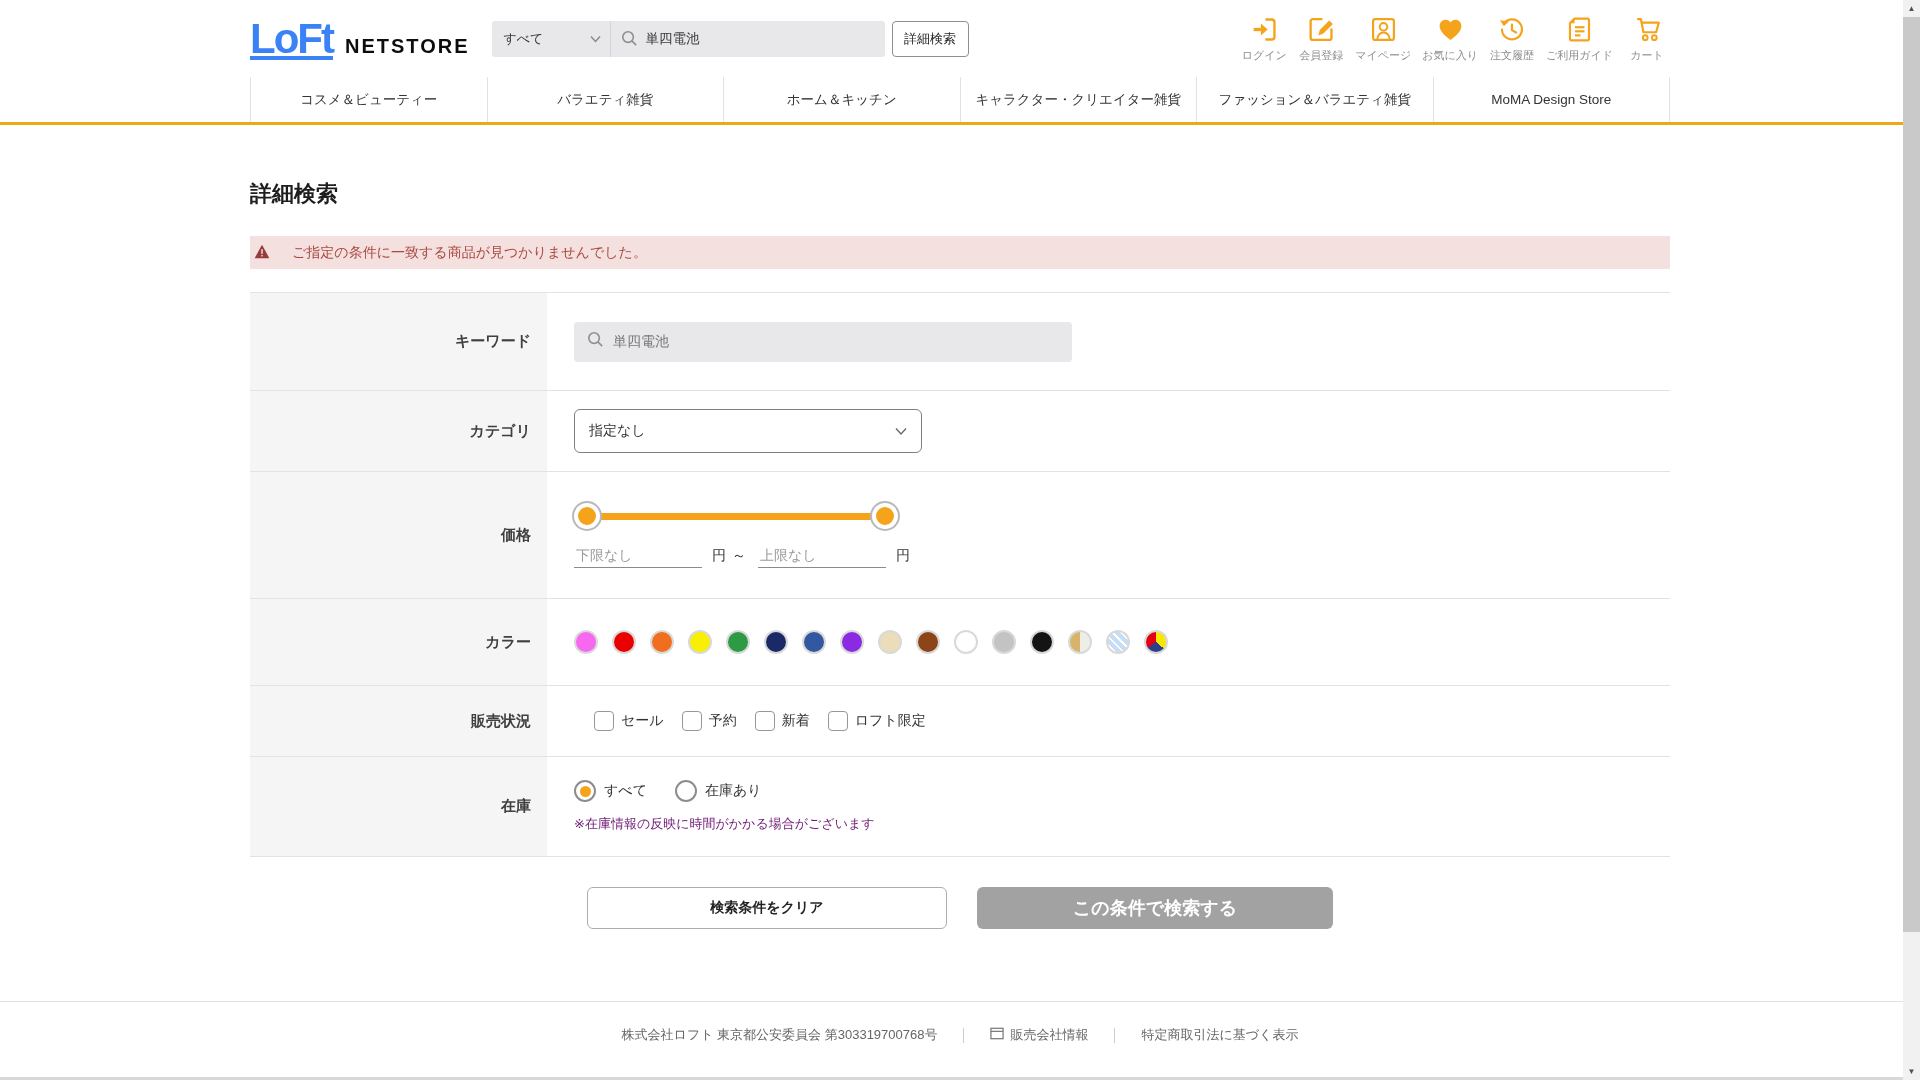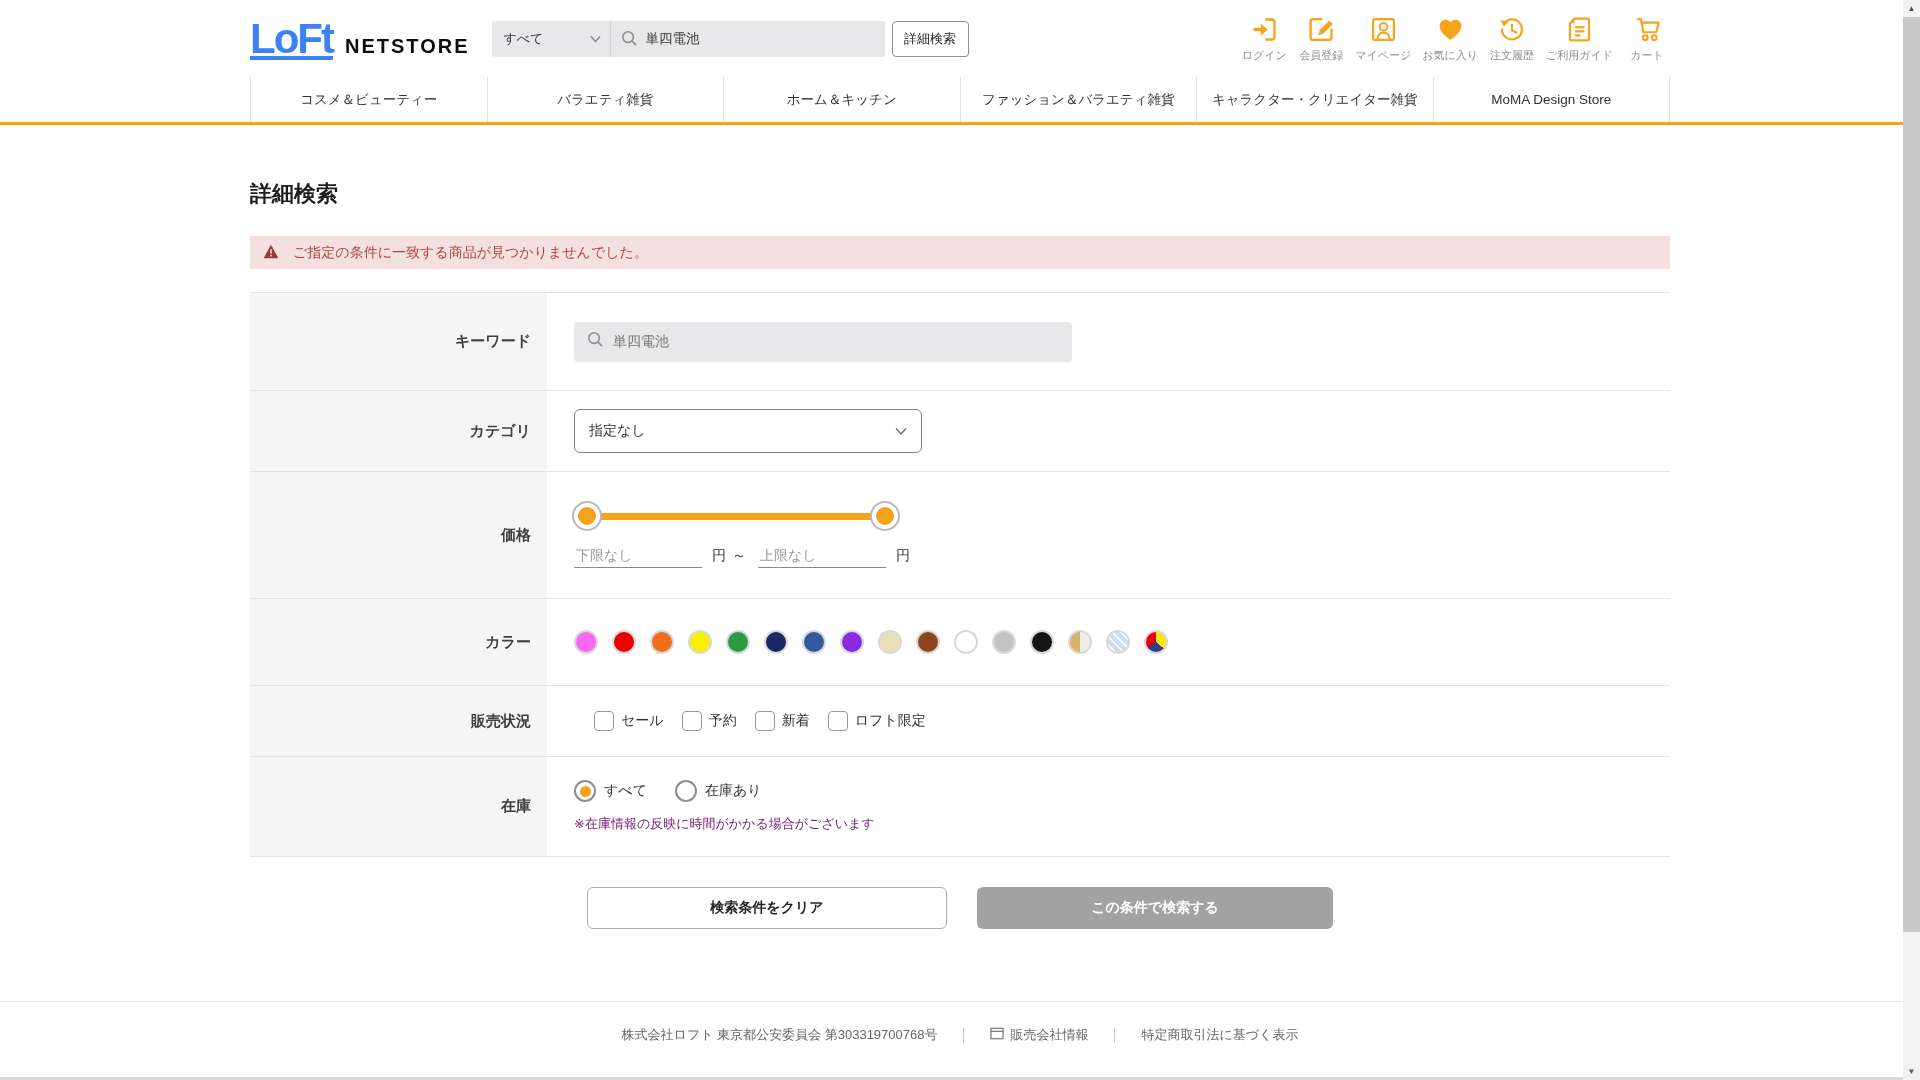--- a/index.html
+++ b/index.html
@@ -32,21 +32,21 @@
   
   .nav-bar { border-bottom:3px solid #efa713; }
   .nav-inner { display:flex; height:45px; }
   .nav-item { flex:1; display:flex; align-items:center; justify-content:center; font-size:13.5px; color:#333;
     border-left:1px solid #e2e2e2; cursor:pointer; }
   .nav-item:last-child { border-right:1px solid #e2e2e2; }
 
   
   .page-title { margin-top:54px; font-size:22px; font-weight:bold; color:#1e1e1e; }
   .error-bar { margin-top:27px; height:33px; background:#f5e0e0; display:flex; align-items:center;
-    padding-left:13px; gap:14px; font-size:14px; color:#a9493f; }
+    padding-left:4px; gap:22px; font-size:14px; color:#a9493f; }
 
   
   .form { margin-top:23px; border-top:1px solid #e3e3e3; }
   .f-row { display:flex; border-bottom:1px solid #e3e3e3; }
   .f-label { width:297px; background:#f5f5f5; display:flex; align-items:center; justify-content:flex-end;
     padding-right:16px; font-size:15px; font-weight:bold; color:#404040; }
   .f-content { flex:1; padding-left:27px; display:flex; align-items:center; }
   .h-keyword { height:98px; } .h-category { height:81px; } .h-price { height:127px; }
   .h-color { height:87px; } .h-sales { height:71px;gap:20px; } .h-stock { height:100px; }
 
@@ -83,21 +83,21 @@
   .radio-circle { width:22px; height:22px; border:2px solid #8d8d8d; border-radius:50%; background:#fff;
     display:flex; align-items:center; justify-content:center; }
   .radio-circle.checked .dot { width:11px; height:11px; border-radius:50%; background:#f5a31b; }
   .stock-note { margin-top:13px; font-size:13px; color:#701a75; }
 
   
   .actions { margin-top:30px; display:flex; justify-content:center; gap:30px; }
   .btn-clear { width:360px; height:42px; background:#fff; border:1px solid #adadad; border-radius:6px;
     font-size:14px; font-weight:bold; color:#222; cursor:pointer; font-family:inherit; }
   .btn-submit { width:356px; height:42px; background:#a2a2a2; border:none; border-radius:6px;
-    font-size:14px; font-weight:bold; color:#fff; cursor:pointer; font-family:inherit; }
+    font-size:18px; font-weight:bold; color:#fff; cursor:pointer; font-family:inherit; }
 
   
   .footer { margin-top:72px; border-top:1px solid #e2e2e2; padding:24px 0 30px; }
   .footer-inner { display:flex; align-items:center; justify-content:center; font-size:13px; color:#666; }
   .f-sep { width:1px; height:15px; background:#ccc; margin:0 26px; }
   .f-link { display:flex; align-items:center; gap:6px; cursor:pointer; color:#666; }
 
   
   .vscroll { position:fixed; top:0; right:0; width:17px; height:1080px; background:#f1f1f1; z-index:50; }
   .vs-arrow { position:absolute; left:0; width:17px; height:17px; display:flex; align-items:center;
@@ -210,22 +210,22 @@
         </div>
       </div>
   </div>
 </header>
 
 <nav class="nav-bar">
   <div class="wrap nav-inner" id="main-nav">
       <div class="nav-item">コスメ＆ビューティー</div>
       <div class="nav-item">バラエティ雑貨</div>
       <div class="nav-item">ホーム＆キッチン</div>
+      <div class="nav-item">キャラクター・クリエイター雑貨</div>
       <div class="nav-item">ファッション＆バラエティ雑貨</div>
-      <div class="nav-item">キャラクター・クリエイター雑貨</div>
       <div class="nav-item">MoMA Design Store</div>
     </div>
 </nav>
 
 <main class="wrap">
   <h1 class="page-title">詳細検索</h1>
 
   <div class="error-bar">
     <span>
       <svg width="16" height="15" viewBox="0 0 24 22">

